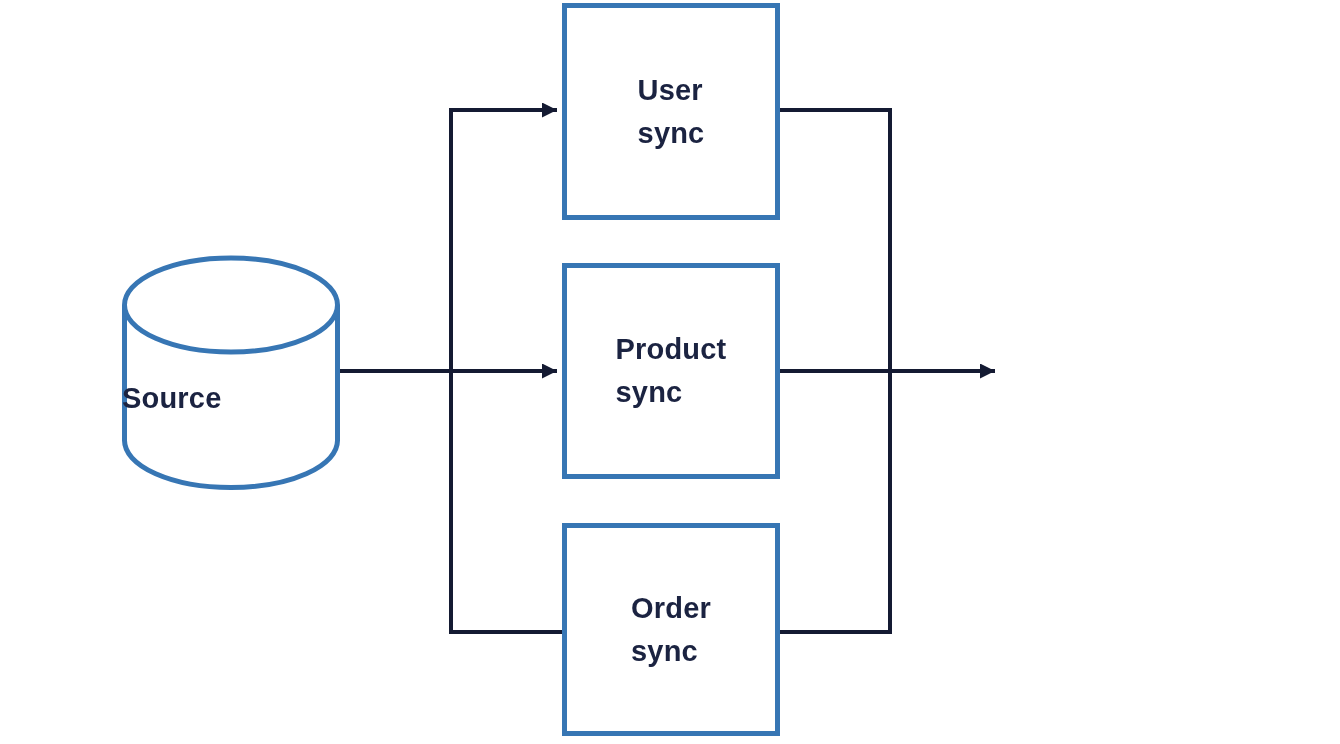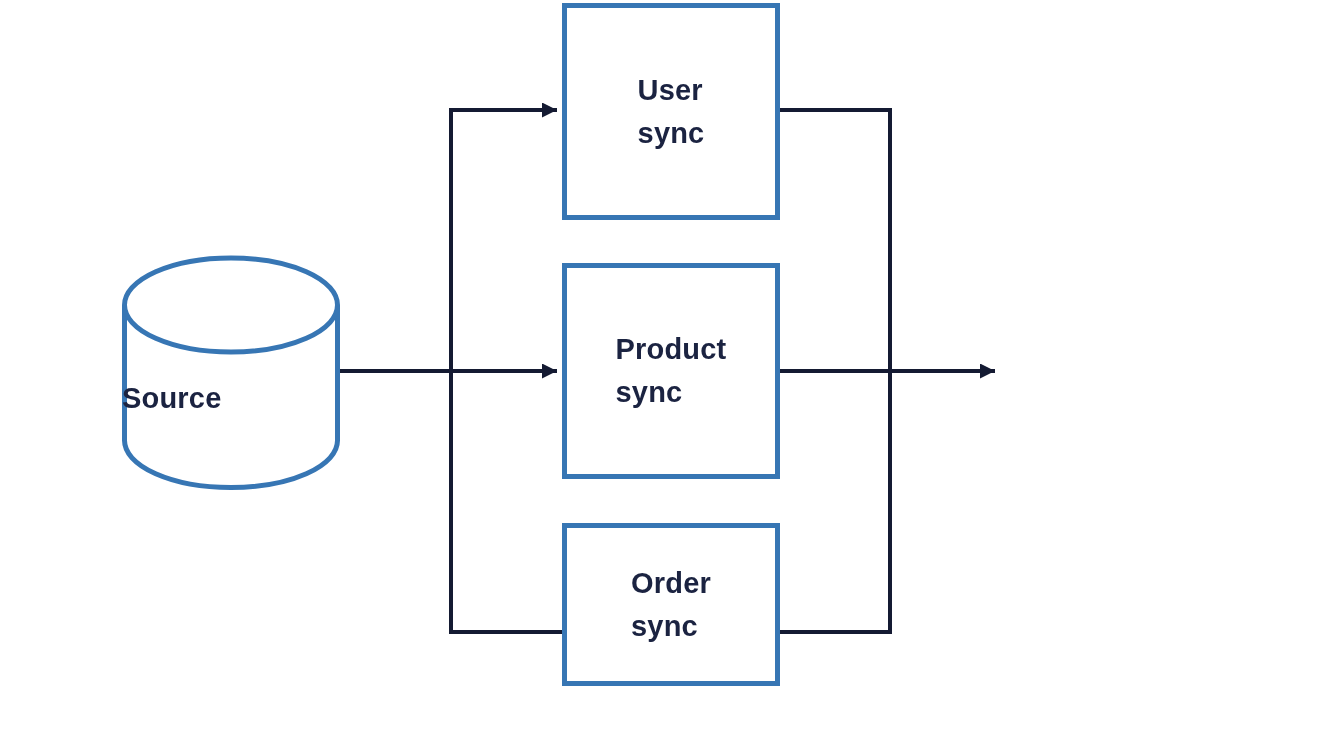--- a/index.html
+++ b/index.html
@@ -94,19 +94,19 @@
   <div class="node rect-node" style="left:562px; top:3px; height:217px;">
     <span class="label">User
 sync</span>
   </div>
 
   <div class="node rect-node" style="left:562px; top:263px; height:216px;">
     <span class="label">Product
 sync</span>
   </div>
 
-  <div class="node rect-node" style="left:562px; top:523px; height:163px;">
+  <div class="node rect-node" style="left:562px; top:523px; height:213px;">
     <span class="label">Order
 sync</span>
   </div>
 
 
 </div>
 
 </body></html>

